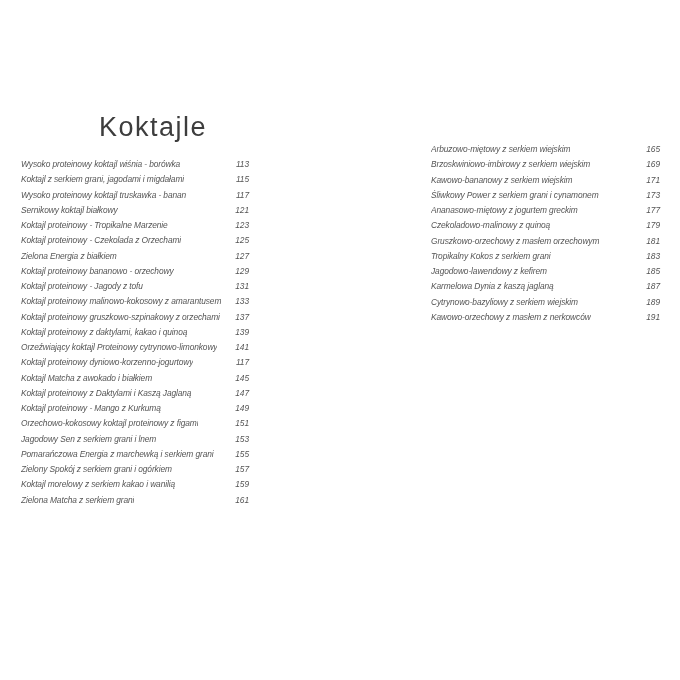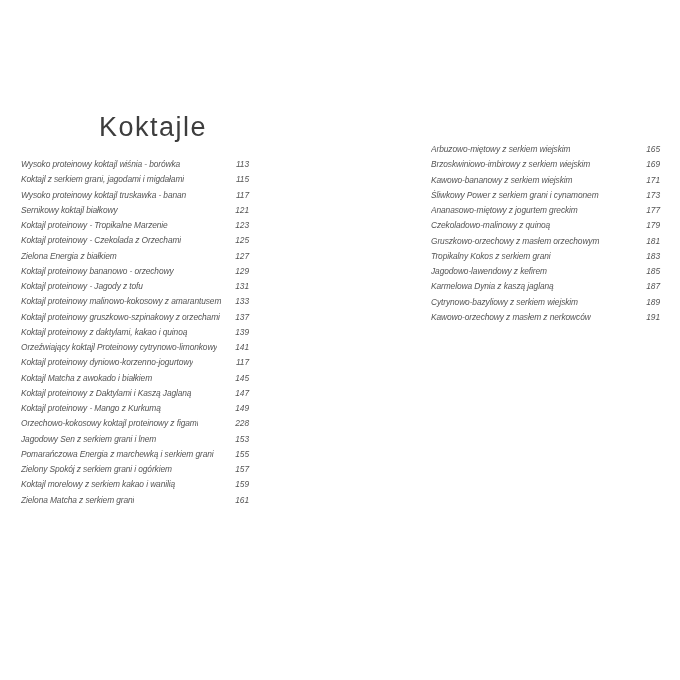--- a/index.html
+++ b/index.html
@@ -130,21 +130,21 @@
       <div class="toc-row">
         <span class="entry-title">Koktajl proteinowy z Daktylami i Kaszą Jaglaną</span>
         <span class="entry-page">147</span>
       </div>
       <div class="toc-row">
         <span class="entry-title">Koktajl proteinowy - Mango z Kurkumą</span>
         <span class="entry-page">149</span>
       </div>
       <div class="toc-row">
         <span class="entry-title">Orzechowo-kokosowy koktajl proteinowy z figami</span>
-        <span class="entry-page">228</span>
+        <span class="entry-page">151</span>
       </div>
       <div class="toc-row">
         <span class="entry-title">Jagodowy Sen z serkiem grani i lnem</span>
         <span class="entry-page">153</span>
       </div>
       <div class="toc-row">
         <span class="entry-title">Pomarańczowa Energia z marchewką i serkiem grani</span>
         <span class="entry-page">155</span>
       </div>
       <div class="toc-row">

